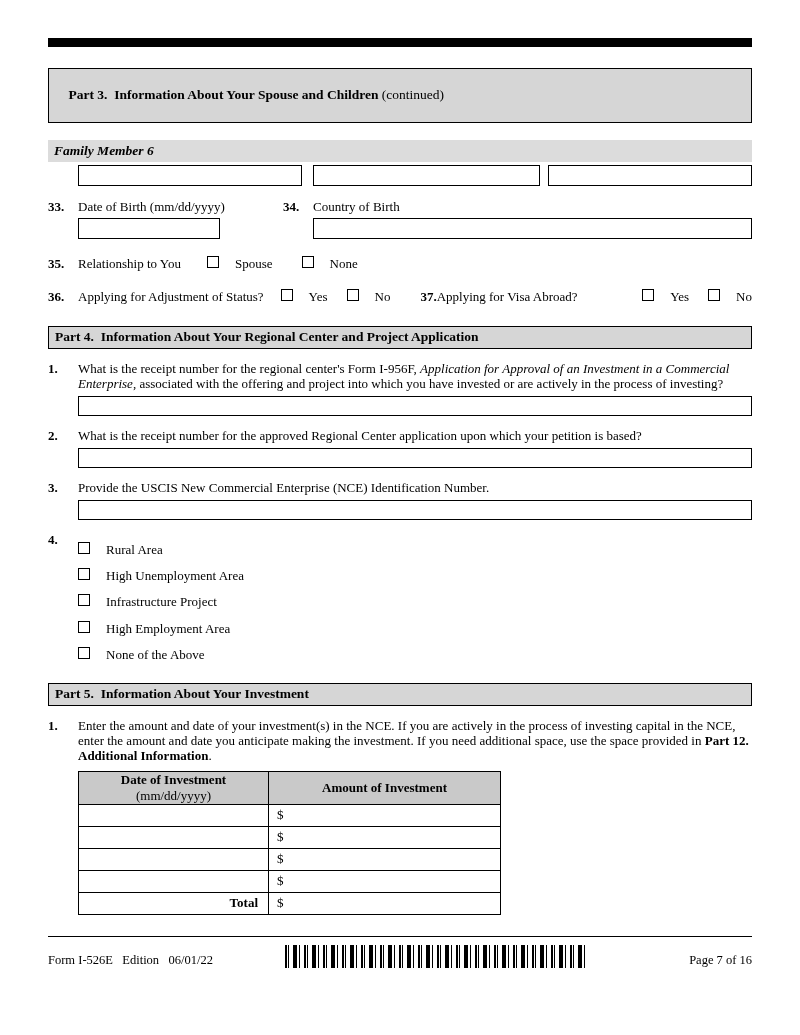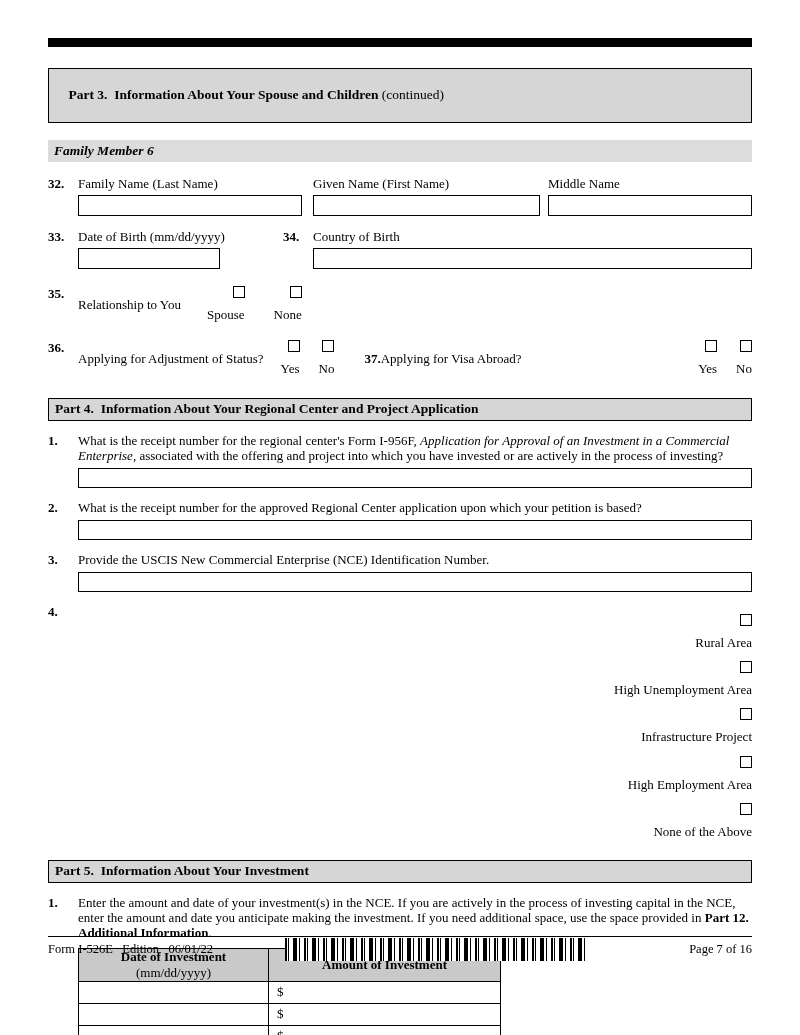--- a/index.html
+++ b/index.html
@@ -52,21 +52,21 @@
   }
   .boxfull { width:100%; height:20px; }
 
   .cb {
     display:inline-block;
     width:12px; height:12px;
     border:1px solid #000;
     background:#fff;
     flex:none;
   }
-  .cb-opt { display:flex; align-items:flex-end; gap:9px; font-size:13px;flex-direction:column; }
+  .cb-opt { display:flex; align-items:flex-start; gap:16px; font-size:13px; }
 
   .labels-32 { display:flex; margin-top:14px; }
   .labels-32 .l1 { width:235px; }
   .labels-32 .l2 { width:235px; }
   .inputs-32 { display:flex; margin-top:3px; }
   .inputs-32 .b1 { width:224px; margin-right:11px; }
   .inputs-32 .b2 { width:227px; margin-right:8px; }
   .inputs-32 .b3 { flex:1; }
 
   .labels-33 { display:flex; margin-top:13px; }
@@ -123,23 +123,23 @@
   table.invest th .normal { font-weight:normal; }
   table.invest .c1 { width:190px; }
   table.invest .c2 { width:232px;margin-top:7px; }
   table.invest td.amount { padding-left:8px; }
   table.invest td.total-cell { text-align:right; font-weight:bold; padding-right:10px; }
 
   .footer {
     position:absolute;
     left:0; right:0; top:936px;
     border-top:1px solid #000;
-    padding-top:1px;
+    padding-top:8px;
     display:flex;
-    align-items:center;
+    align-items:flex-end;
     font-size:12.5px;
   }
   .footer .f-left { white-space:pre-wrap; }
   .footer .f-right { margin-left:auto; white-space:pre-wrap; }
   .barcode {
     width:300px; height:23px;
     margin-left:72px;
     background:repeating-linear-gradient(90deg,
       #000 0px, #000 2px, #fff 2px, #fff 3px,
       #000 3px, #000 4px, #fff 4px, #fff 8px,
@@ -153,28 +153,20 @@
 <div class="page">
 
   <div class="topbar"></div>
 
   <div class="part-header">
     <span>Part 3.  Information About Your Spouse and Children</span><span class="normal"> (continued)</span>
   </div>
 
   <div class="family-header">Family Member 6</div>
 
-  <div class="item-row labels-32">
-    <span class="num">32.</span>
-    <div class="content" style="display:flex;">
-      <span class="lbl l1">Family Name (Last Name)</span>
-      <span class="lbl l2">Given Name (First Name)</span>
-      <span class="lbl">Middle Name</span>
-    </div>
-  </div>
   <div class="item-row inputs-32">
     <span class="num"></span>
     <div class="content" style="display:flex;">
       <input type="text" class="textbox b1" style="">
       <input type="text" class="textbox b2" style="">
       <input type="text" class="textbox b3" style="">
     </div>
   </div>
 
   <div class="item-row labels-33">
@@ -310,21 +302,21 @@
         </tr>
         <tr>
           <td class="c1"></td>
           <td class="c2 amount">$</td>
         </tr>
         <tr>
           <td class="c1"></td>
           <td class="c2 amount">$</td>
         </tr>
         <tr>
-          <td class="c1 total-cell">Enter</td>
+          <td class="c1 total-cell">Total</td>
           <td class="c2 amount">$</td>
         </tr>
       </tbody>
         </table>
     </div>
   </div>
 
   <div class="footer">
     <span class="f-left">Form I-526E   Edition   06/01/22</span>
     <span class="barcode"></span>

